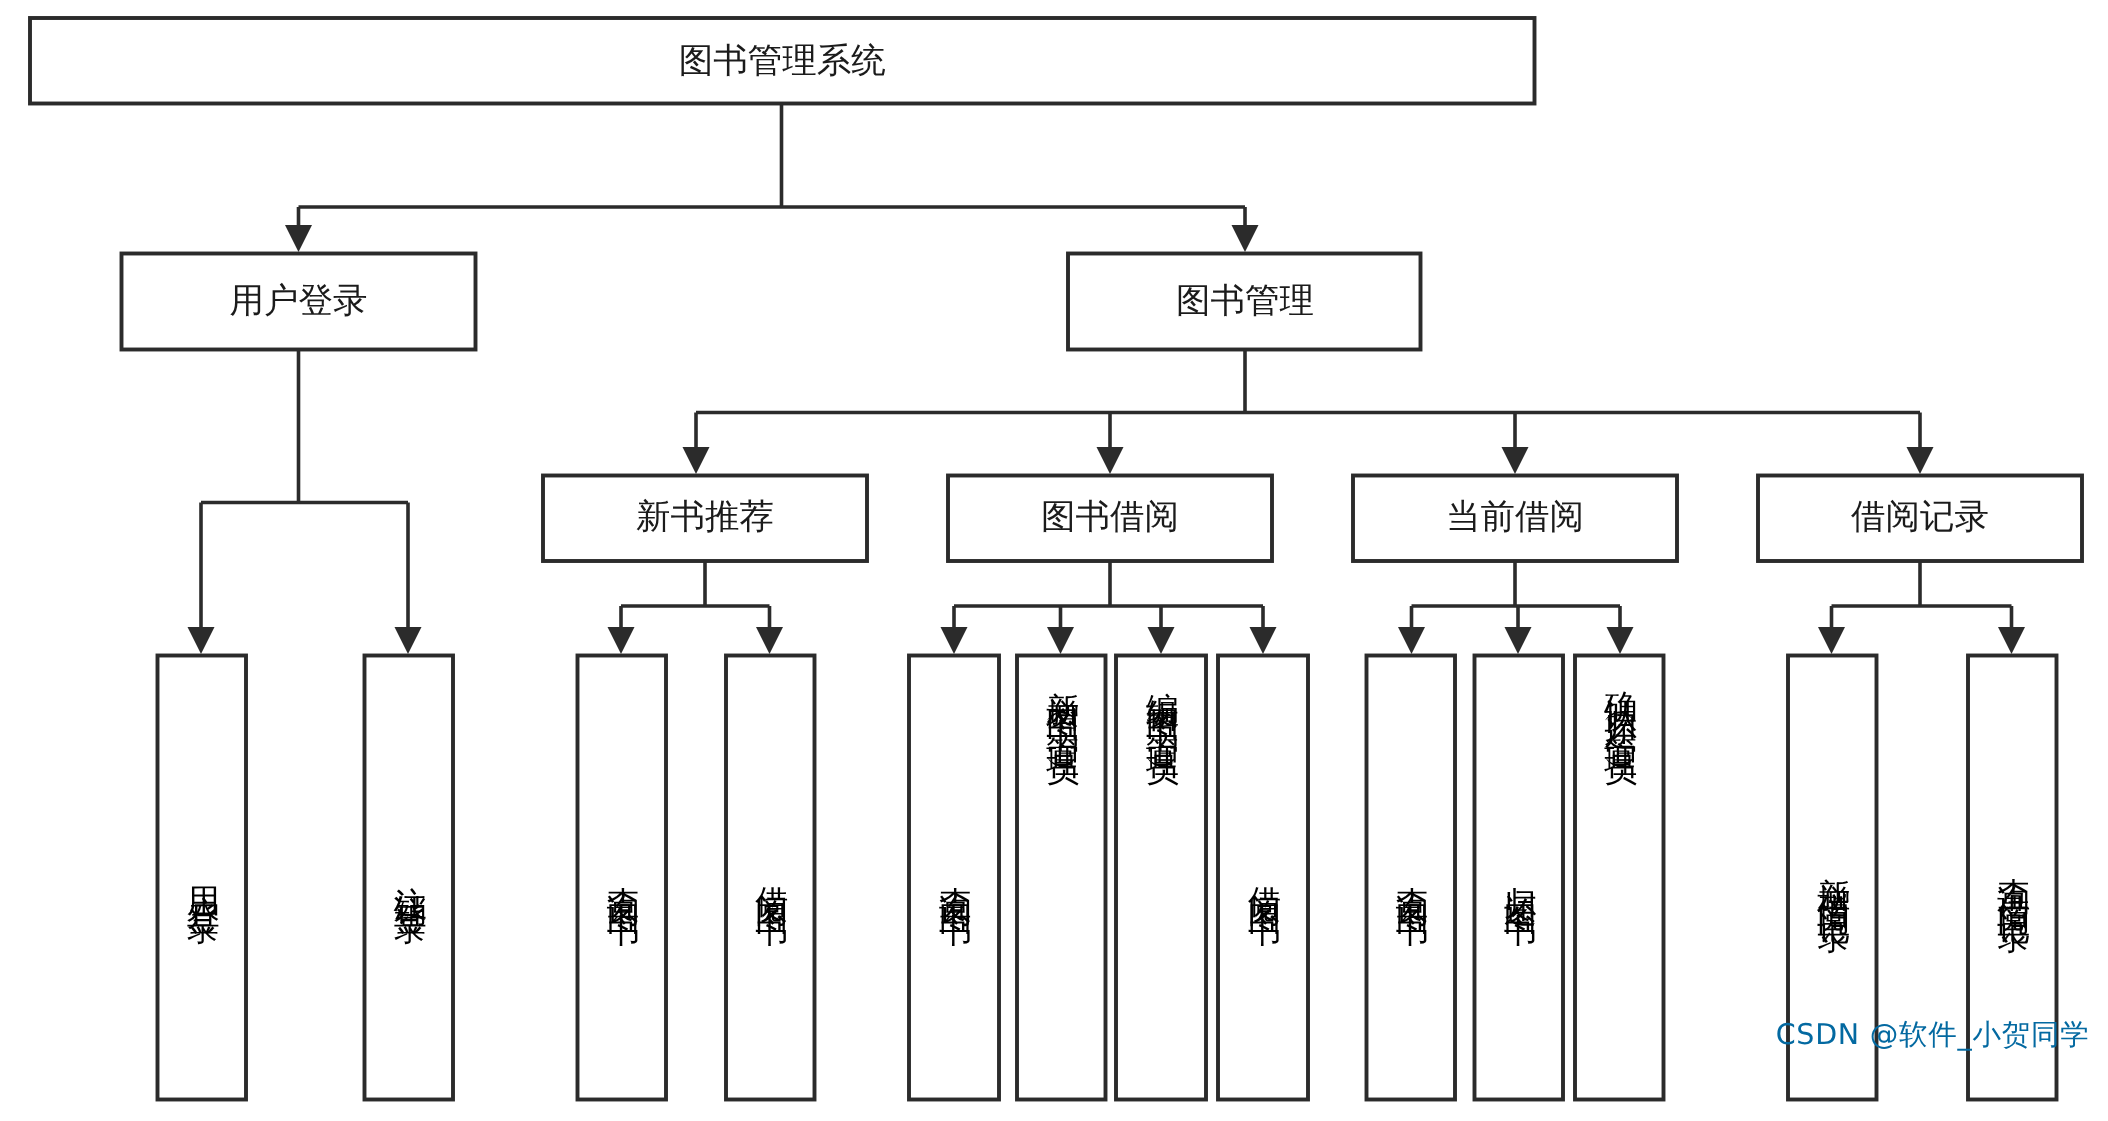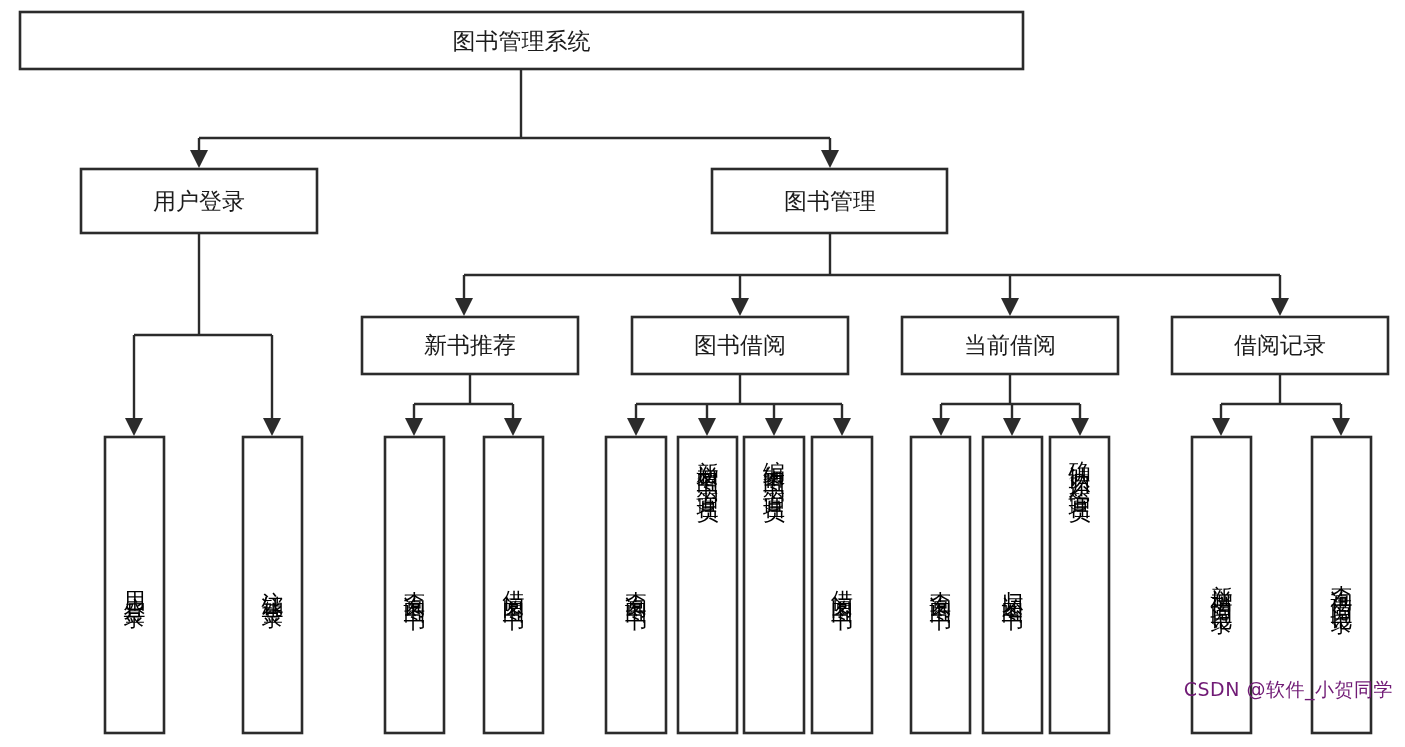--- a/index.html
+++ b/index.html
@@ -57,21 +57,21 @@
     text-orientation: upright;
     letter-spacing: 6px;
     white-space: pre;
   }
   .watermark {
     position: absolute;
     right: 12px;
     bottom: 6px;
     font-family: "DejaVu Sans", "Liberation Sans", sans-serif;
     font-size: 19px;
-    color: #701a75;
+    color: #0369a1;
     letter-spacing: 0.5px;
     white-space: nowrap;
     user-select: none;
   }
 </style>
 </head>
 <body>
 
 <div id="diagram-root">
 

